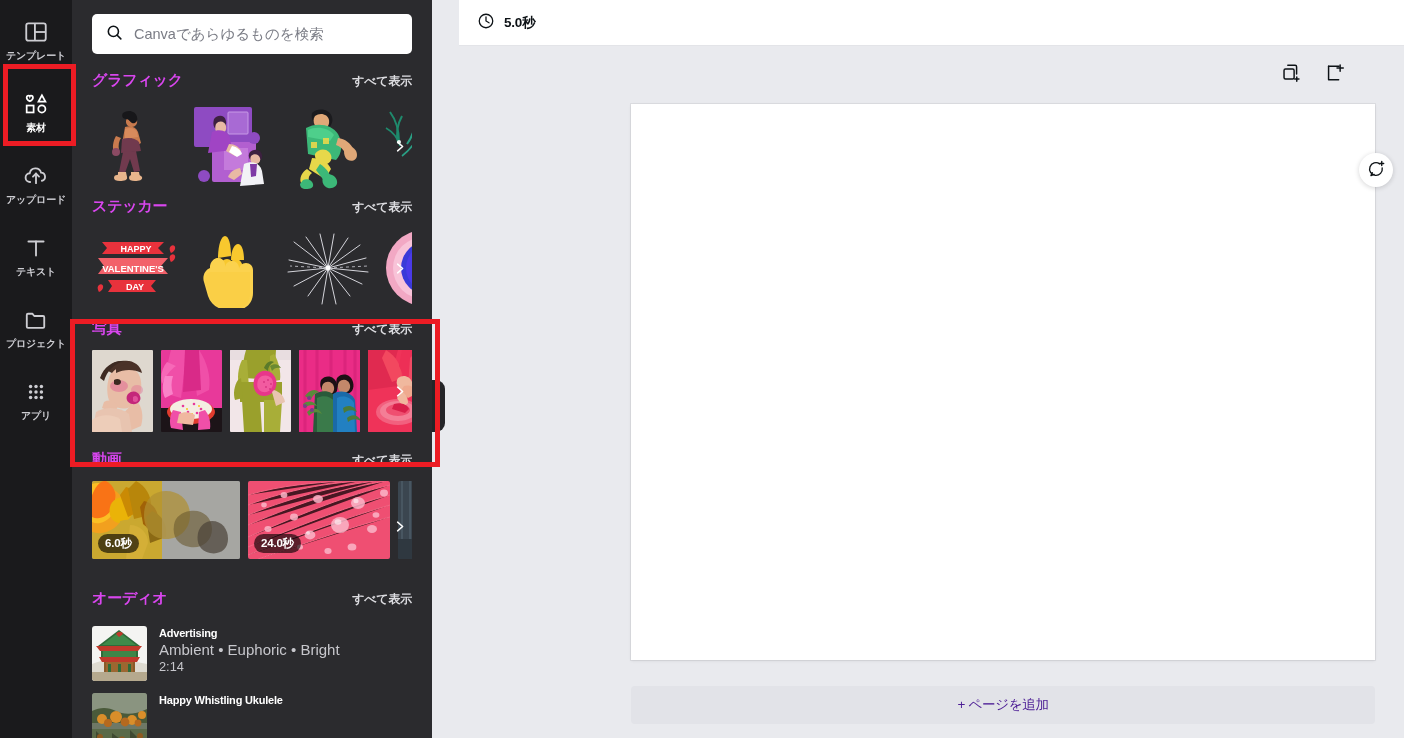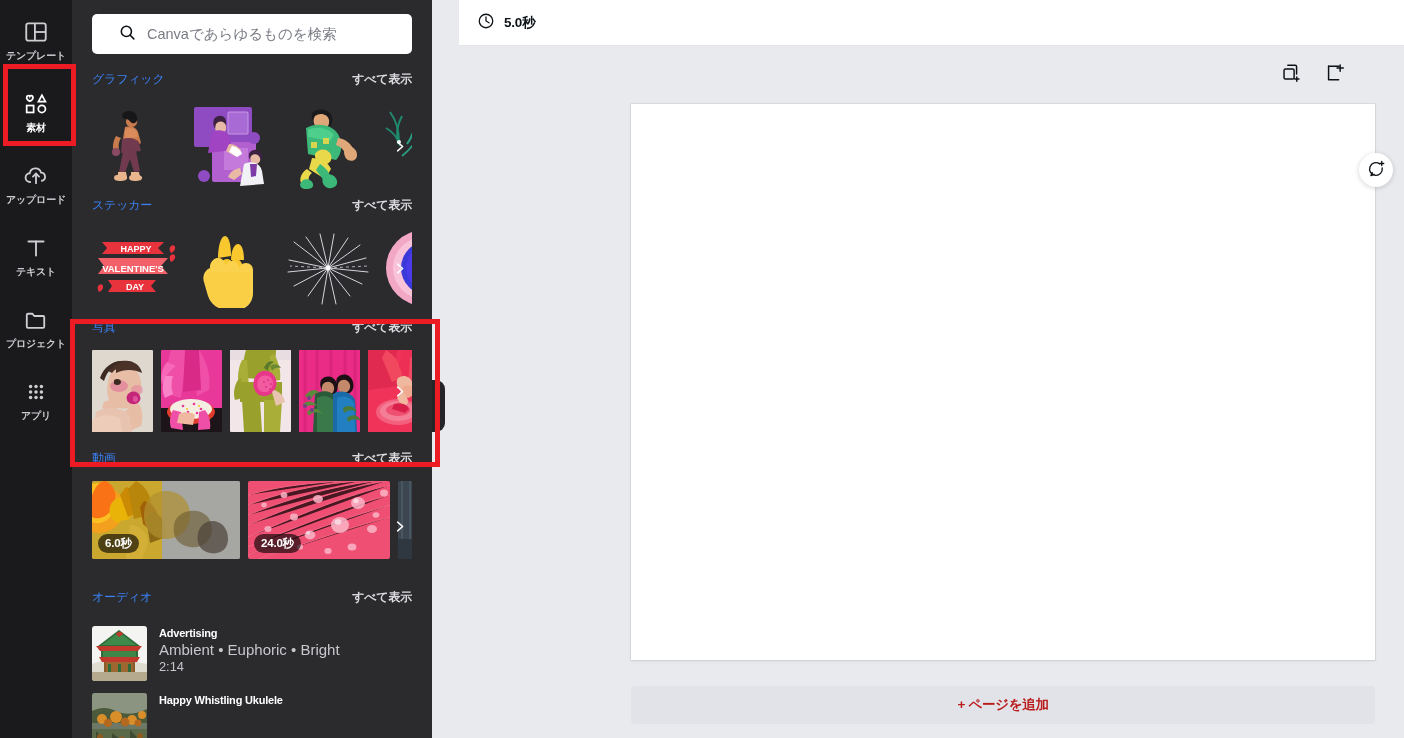--- a/index.html
+++ b/index.html
@@ -40,38 +40,38 @@
     background: #2b2b2e;
     flex: 0 0 360px;
     position: relative;
     overflow: hidden;
   }
   #panel-scroll { position: absolute; inset: 0; overflow: hidden; }
   #search-wrap { padding: 14px 20px 10px 20px; }
   #search-box {
     height: 40px; background: #ffffff; border-radius: 5px;
     display: flex; align-items: center; gap: 10px;
-    padding: 0 26px;
+    padding: 0 13px;
   }
   #search-input {
     border: 0; outline: 0; flex: 1;
     font-size: 14.5px; color: #0d1216;
     font-family: "Liberation Sans", sans-serif;
     background: transparent;
   }
   #search-input::placeholder { color: #7a7c85; }
 
   .section { padding: 0 20px; margin-top: 7px; }
   .section-head {
     display: flex; align-items: baseline;
     justify-content: space-between; height: 24px;
     margin-bottom: 7px;
   }
   .section-title {
-    font-size: 12px; font-weight: 400; color: #3b82f6;
+    font-size: 15px; font-weight: 700; color: #d946ef;
     letter-spacing: -0.2px;
   }
   .see-all {
     font-size: 12px; font-weight: 700; color: #dcdce0;
     cursor: pointer; letter-spacing: -0.2px;
   }
   .row {
     position: relative; display: flex; gap: 8px;
     overflow: hidden;
   }
@@ -151,21 +151,21 @@
     box-shadow: 0 0 0 1px rgba(14,19,24,0.06), 0 1px 3px rgba(14,19,24,0.08);
   }
   #add-page {
     position: absolute; left: 172px; top: 640px;
     width: 744px; height: 38px;
     background: #e2e3e8;
     border-radius: 4px;
     display: flex; align-items: center; justify-content: center;
     cursor: pointer;
   }
-  #add-page-label { font-size: 13.5px; color: #b91c1c; font-weight: 700; letter-spacing: -0.3px; }
+  #add-page-label { font-size: 13.5px; color: #4c1d95; font-weight: 400; letter-spacing: -0.3px; }
 
   #comment-fab {
     position: absolute; right: 11px; top: 107px;
     width: 34px; height: 34px; border-radius: 50%;
     background: #ffffff;
     box-shadow: 0 1px 5px rgba(14,19,24,0.18);
     display: flex; align-items: center; justify-content: center;
     cursor: pointer;
   }
 

